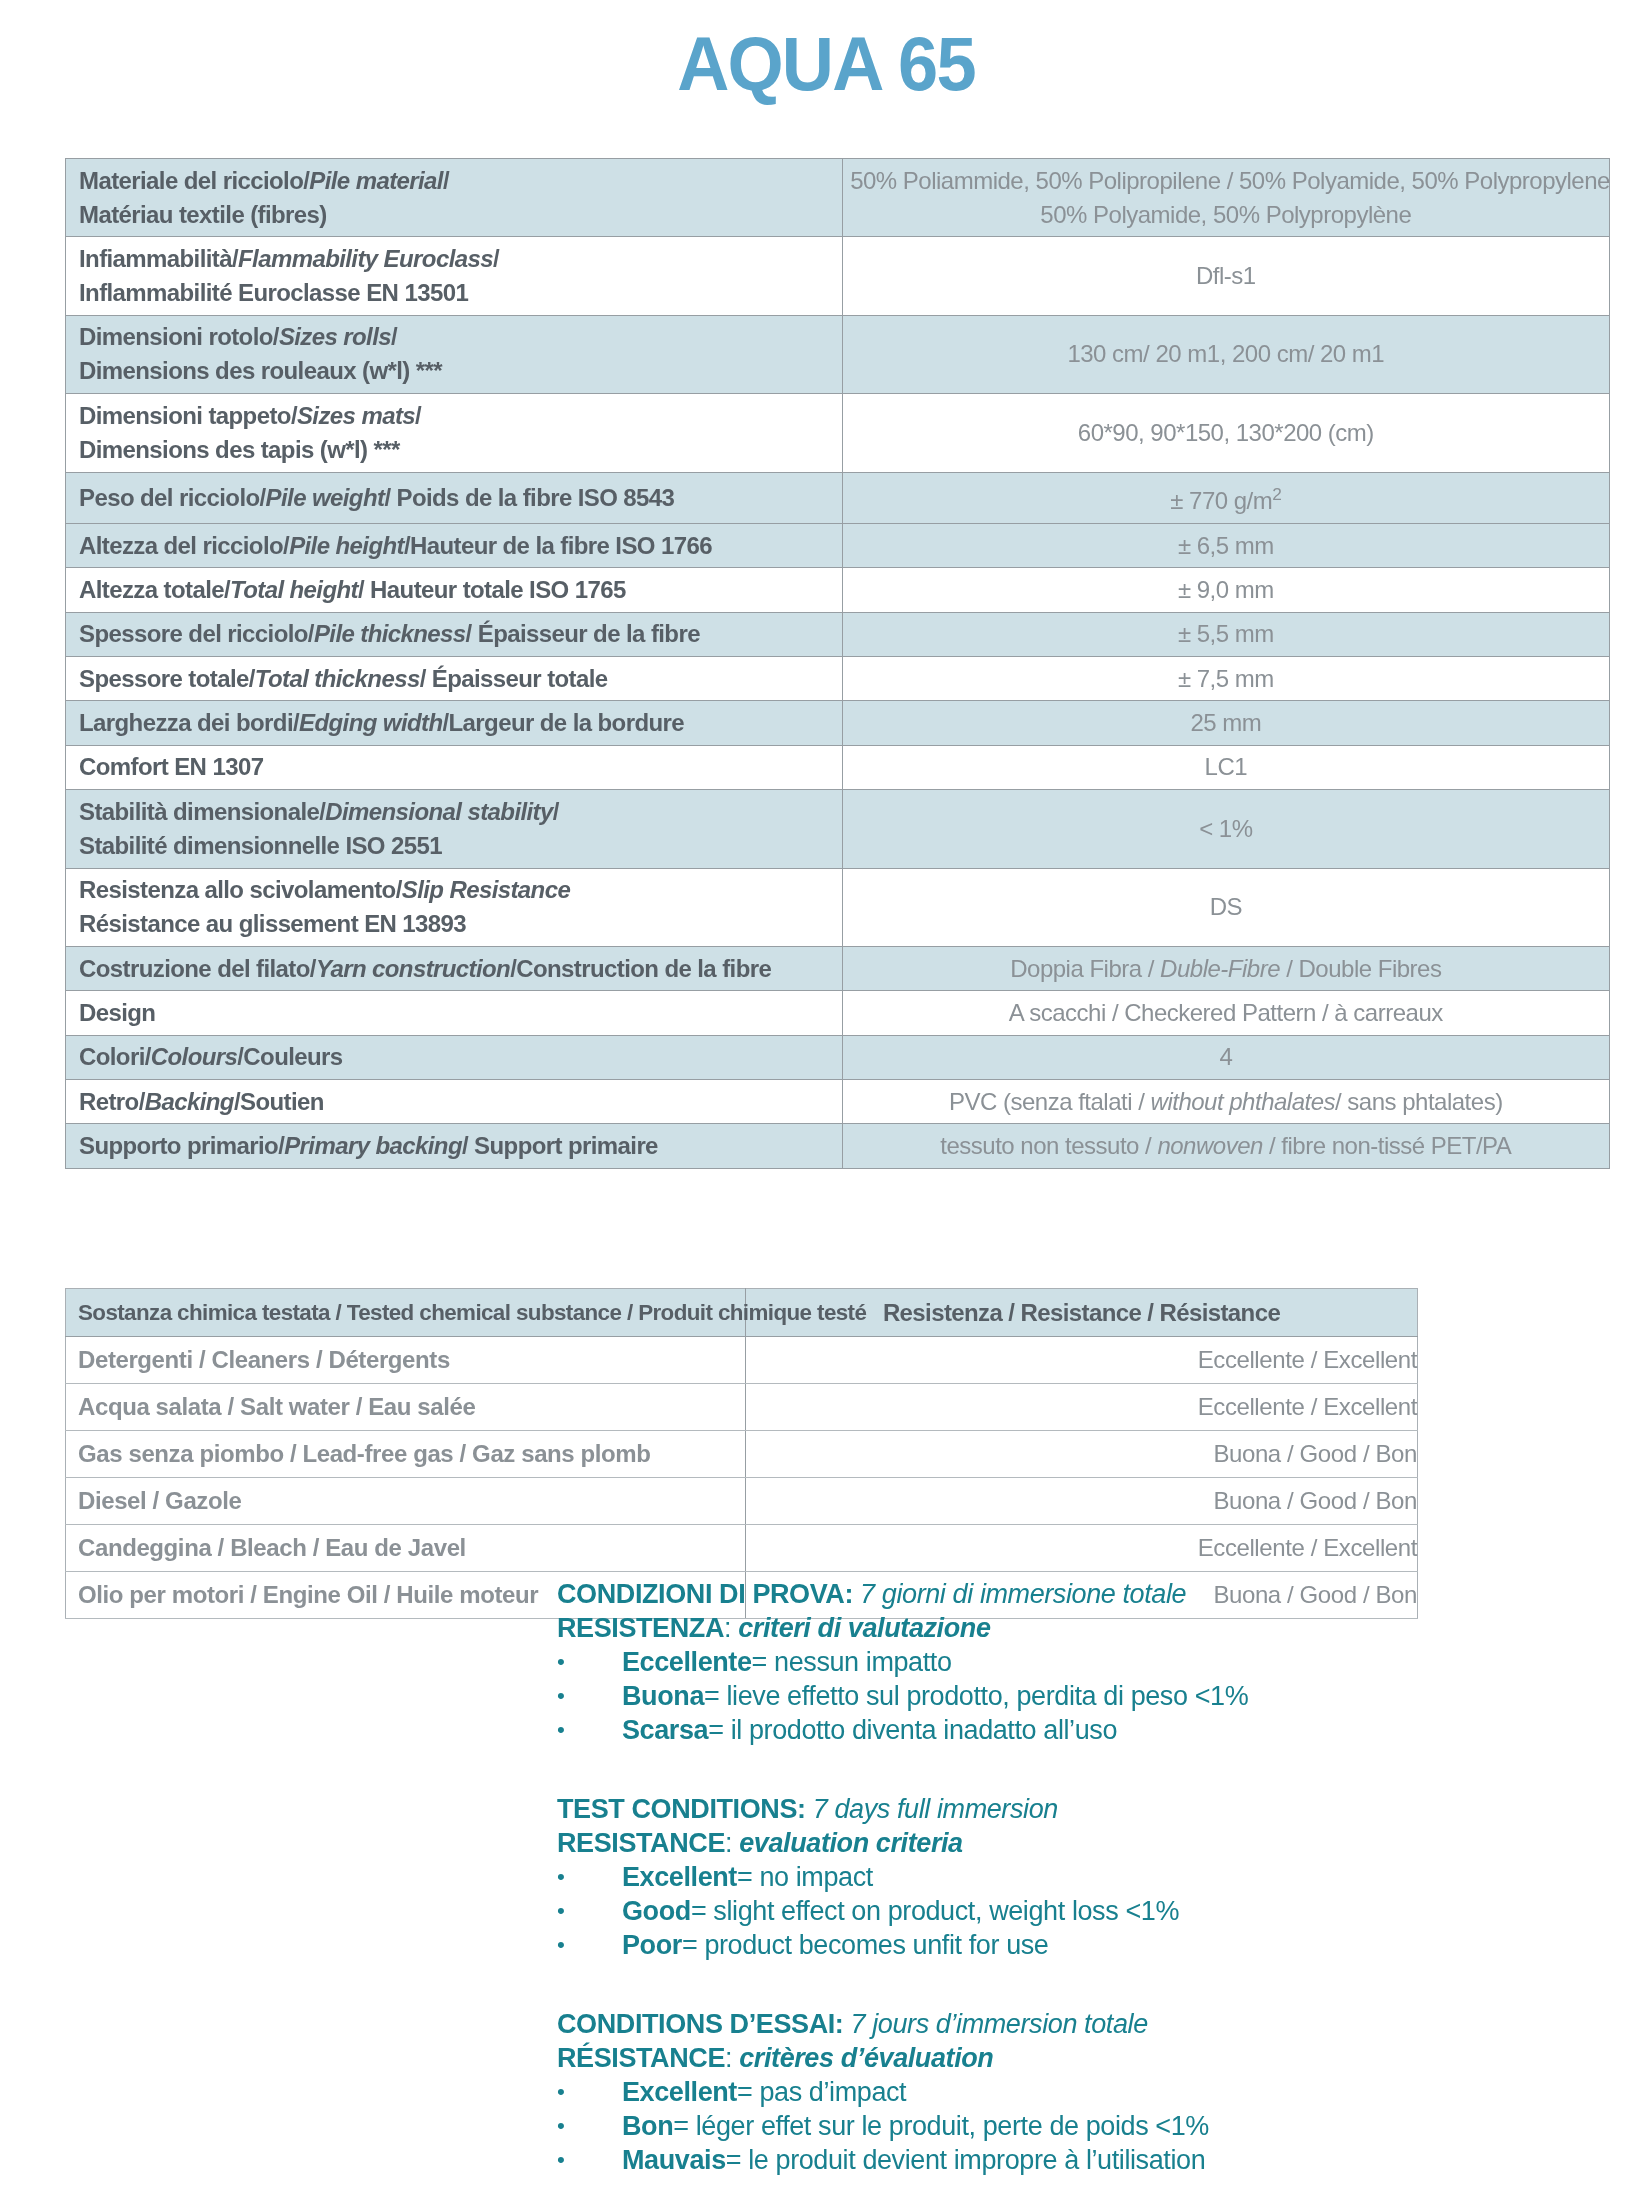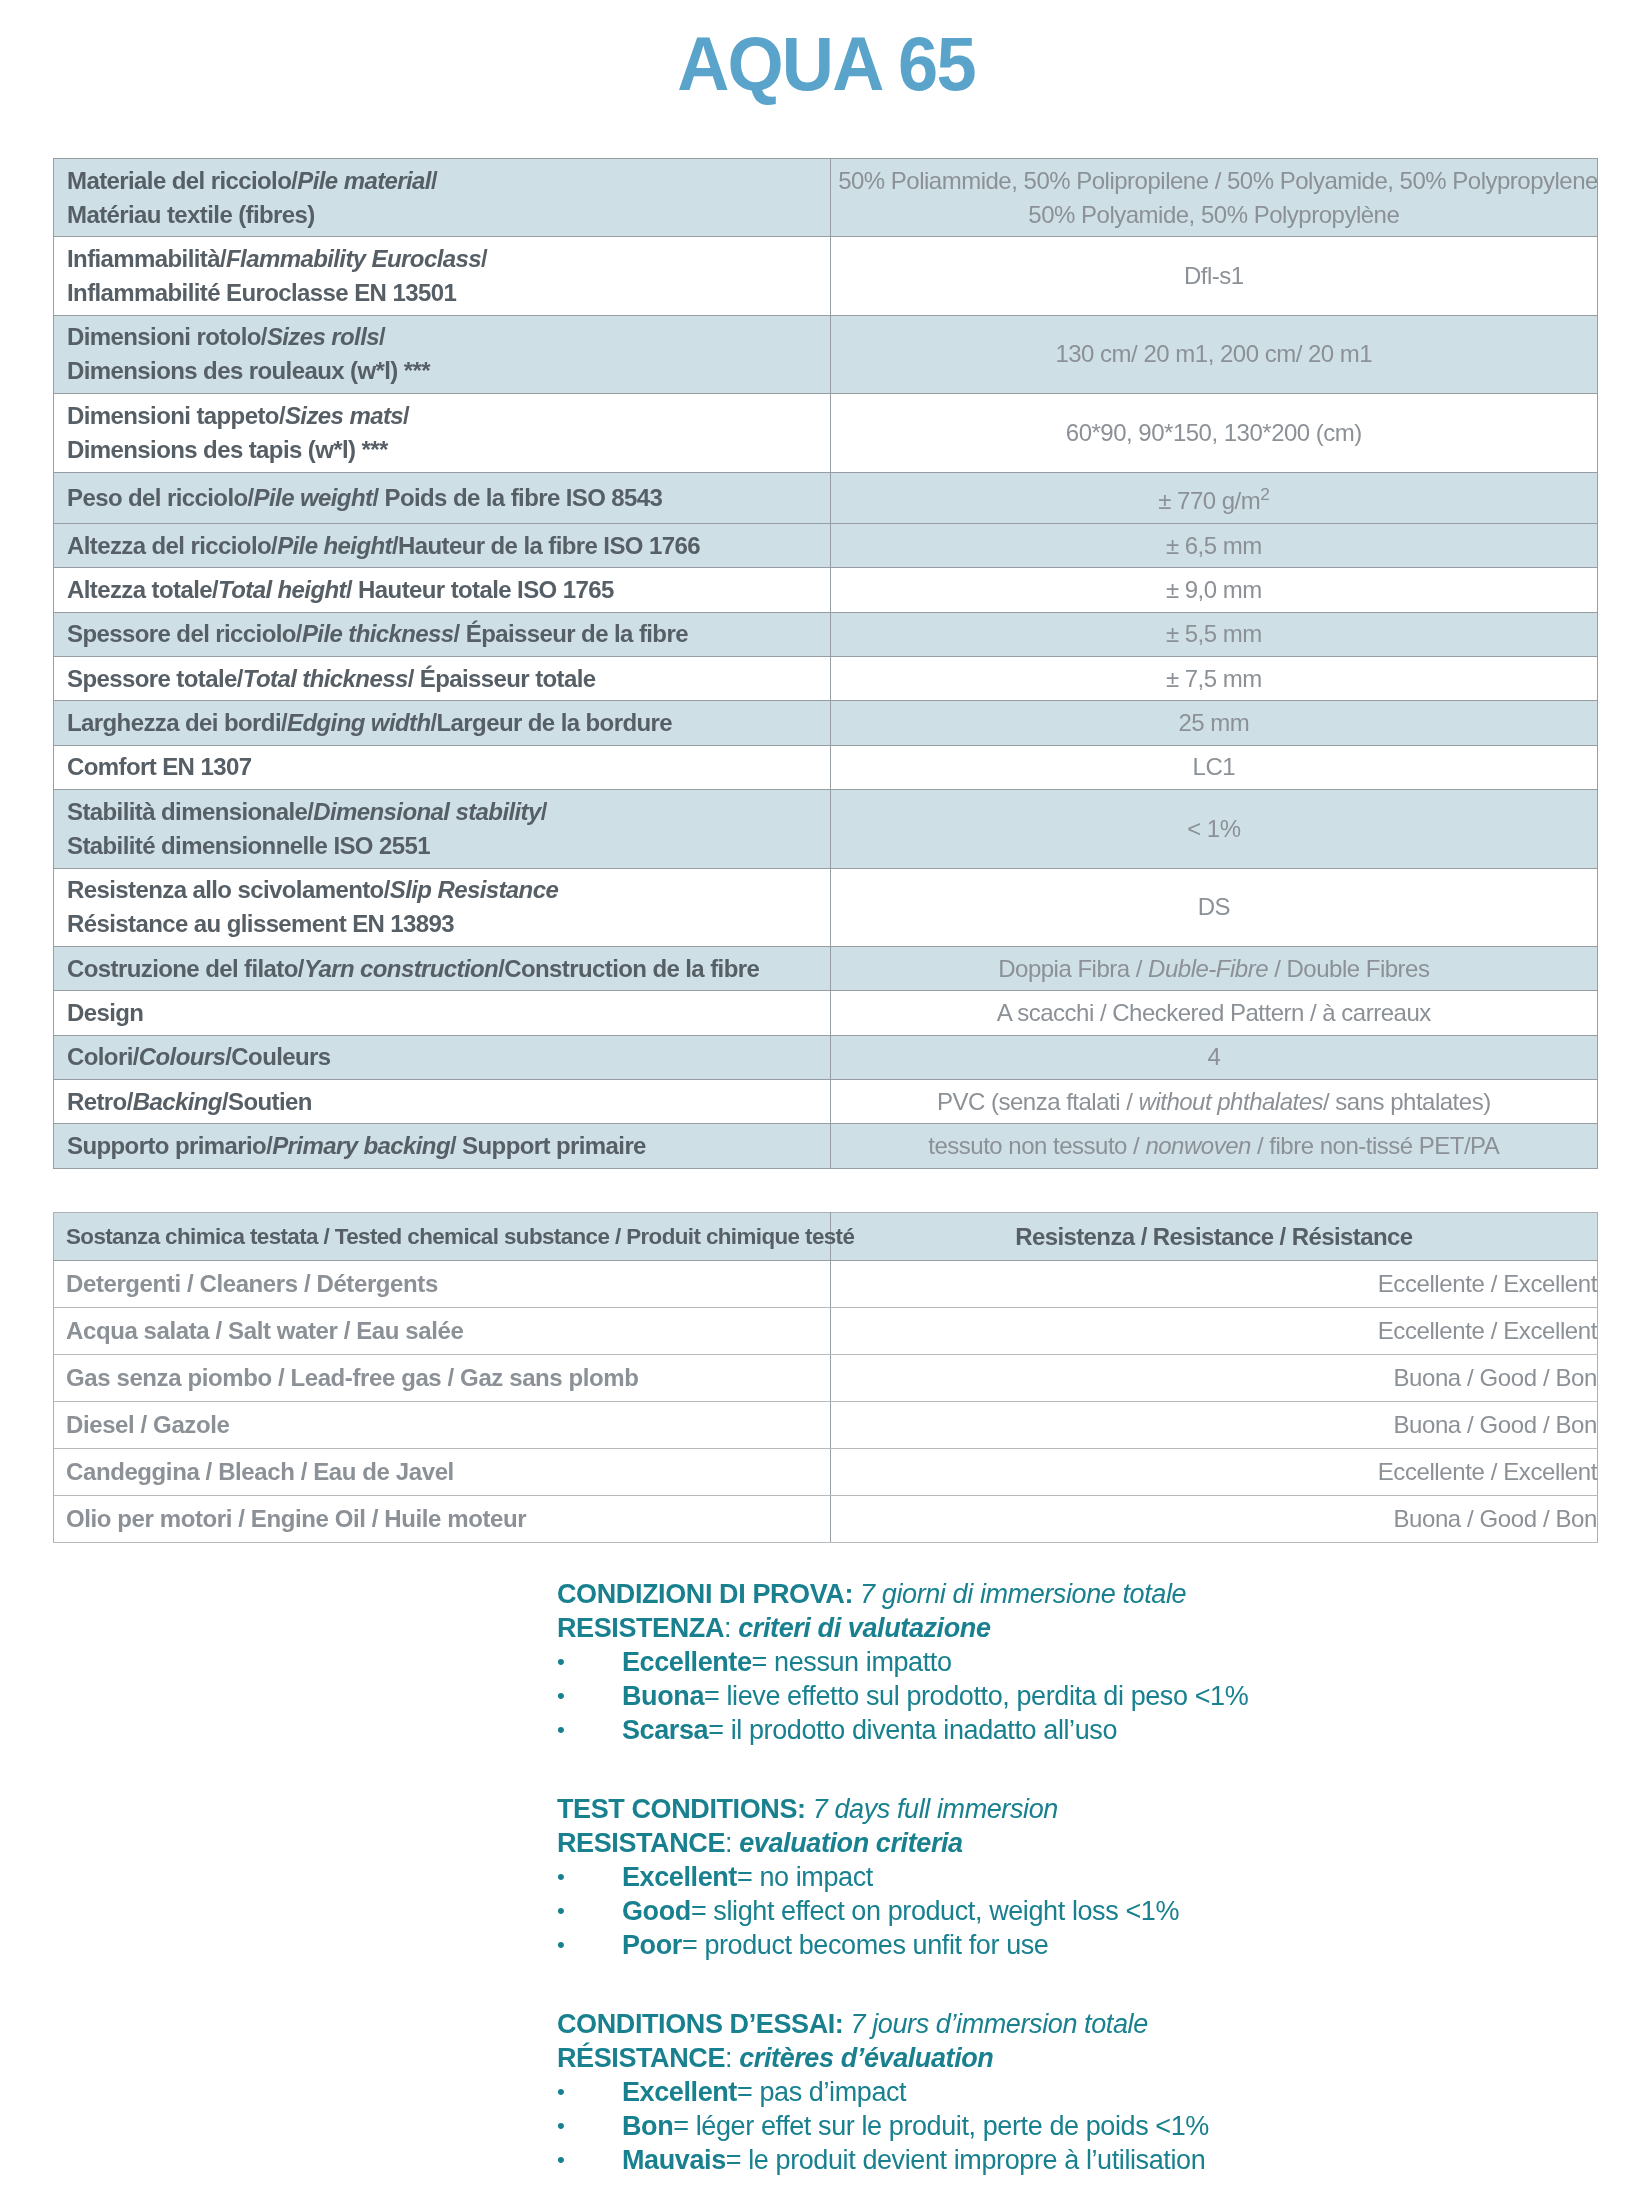--- a/index.html
+++ b/index.html
@@ -13,40 +13,40 @@
 
   
   .title {
     position:absolute; top:22.4px; left:0; width:100%;
     text-align:center; font-size:76px; font-weight:bold;
     letter-spacing:-1.9px; color:#5aa4cb; line-height:1.1;
     transform:scaleX(0.95);
   }
 
   
-  table { border-collapse:collapse; table-layout:fixed; }
+  table { border-collapse:collapse; table-layout:fixed;margin-left:12px; }
   .spec { position:absolute; left:53px; top:158px; width:1545px; }
   .spec col.c1 { width:50.3%; } .spec col.c2 { width:49.7%; }
   .spec td { border:0.9px solid #979ea3; vertical-align:middle; }
   .spec tr.blue td { background:#cee0e6; }
   .spec td.label {
     padding:4.7px 3.7px 4.7px 13px; color:#575f66; font-weight:bold;
     font-size:24px; letter-spacing:-0.6px;
   }
   .spec td.value {
     text-align:center; color:#8b9196; font-size:24px;
     letter-spacing:-0.5px; padding:4.7px 7.5px;
   }
   .line { line-height:34px; white-space:nowrap; }
   sup { font-size:72%; vertical-align:super; }
   .it { font-style:italic; }
   .bd { font-weight:bold; }
 
   
-  .chem { position:absolute; left:53px; top:1212px; width:1545px; border:0.9px solid #aab0b5; }
+  .chem { position:absolute; left:53px; top:1288px; width:1353px; border:0.9px solid #aab0b5; }
   .chem col.c1 { width:50.3%; } .chem col.c2 { width:49.7%; }
   .chem th {
     background:#cee0e6; color:#575f66; font-weight:bold;
     height:48px; font-size:22.4px; letter-spacing:-0.6px;
     border-bottom:0.9px solid #979ea3; white-space:nowrap; vertical-align:middle;
   }
   .chem th.sub-h { text-align:left; padding-left:12px; border-right:0.9px solid #979ea3; }
   .chem th.res-h { font-size:24px; }
   .chem td {
     height:47px; color:#8b9196; font-size:24px; letter-spacing:-0.4px;

